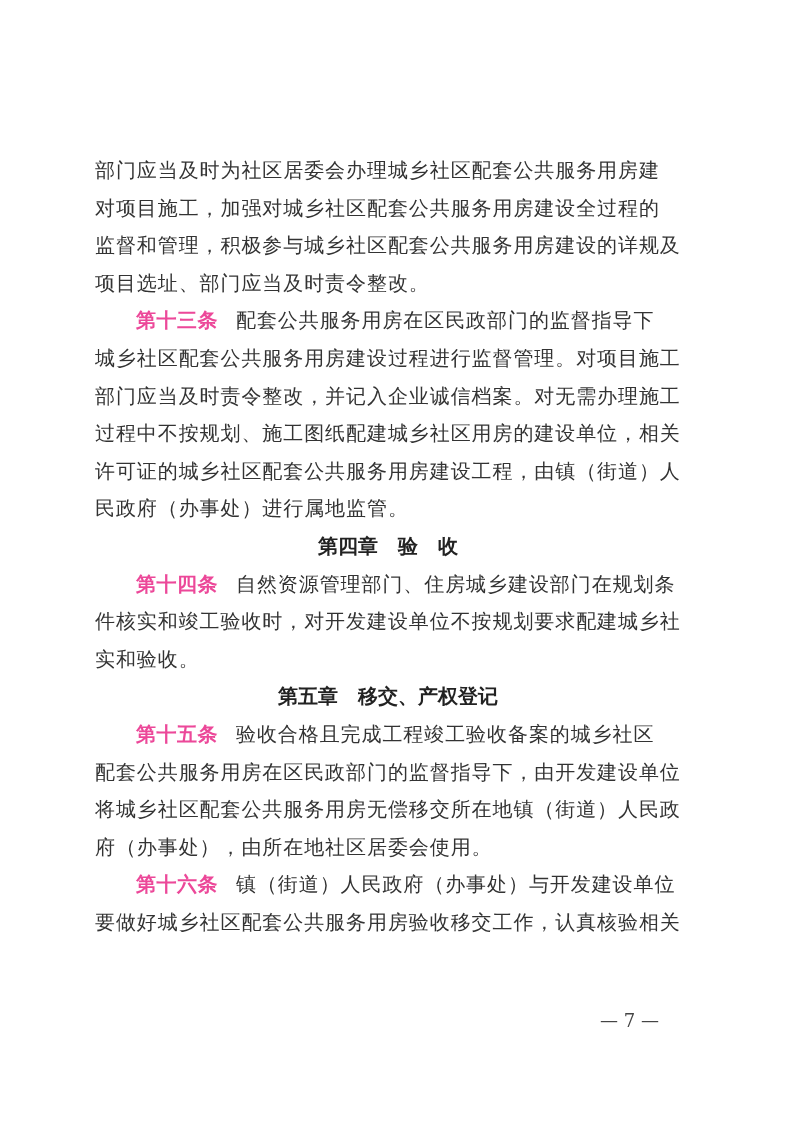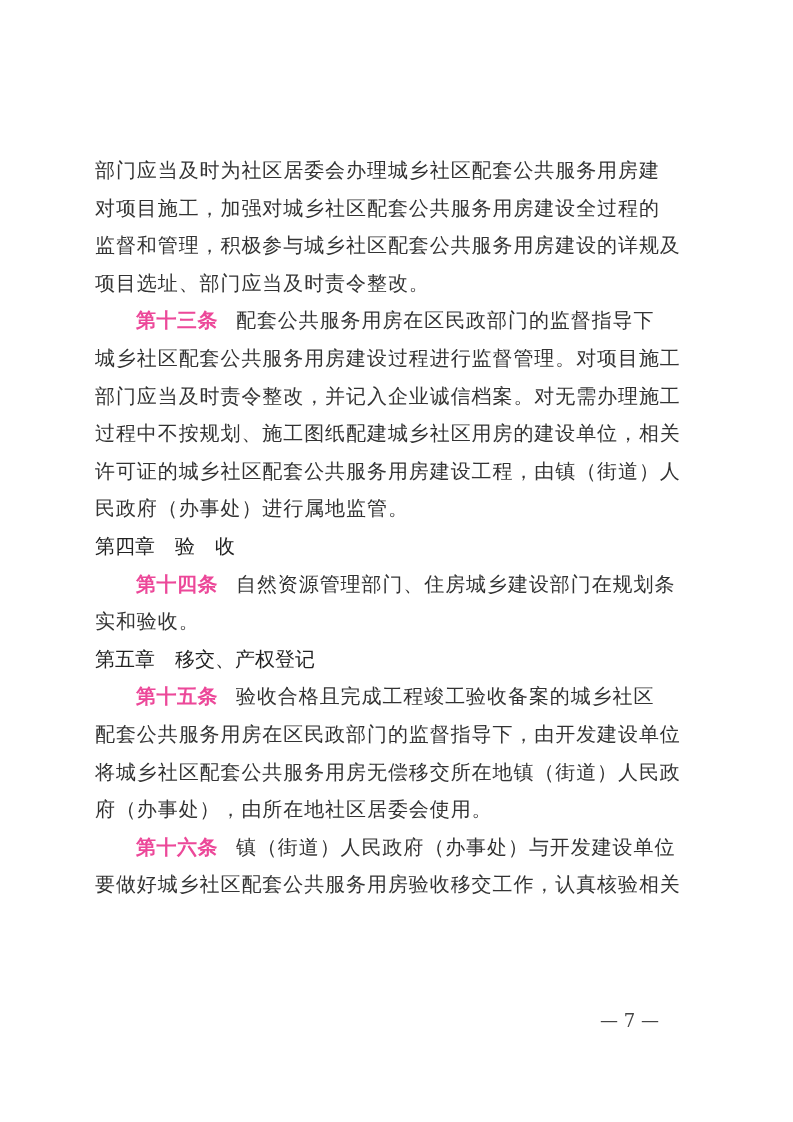--- a/index.html
+++ b/index.html
@@ -37,22 +37,23 @@
     .art {
       font-weight: bold;
       color: #ec4899;
       font-family: "DejaVu Serif", "Liberation Serif", serif;
       letter-spacing: 0.5px;
       margin-right: 18px;
     }
     .chapter {
       height: 37.6px;
       line-height: 37.6px;
+      text-align: center;
       font-size: 20px;
-      font-weight: normal;
+      font-weight: bold;
       font-family: "DejaVu Serif", "Liberation Serif", serif;
       color: #222222;
       white-space: pre;
     }
     .page-number {
       position: absolute;
       left: 600px;
       top: 1010px;
       font-size: 18px;
       font-family: "DejaVu Serif", "Liberation Serif", serif;
@@ -82,20 +83,21 @@
     <div class="line">许可证的城乡社区配套公共服务用房建设工程，由镇（街道）人</div>
     <div class="line">民政府（办事处）进行属地监管。</div>
   </div>
 
   <div class="chapter">第四章　验　收</div>
 
   <div>
     <div class="line indent">
       <span class="art">第十四条</span><span>自然资源管理部门、住房城乡建设部门在规划条</span>
     </div>
+    <div class="line">件核实和竣工验收时，对开发建设单位不按规划要求配建城乡社</div>
     <div class="line">实和验收。</div>
   </div>
 
   <div class="chapter">第五章　移交、产权登记</div>
 
   <div>
     <div class="line indent">
       <span class="art">第十五条</span><span>验收合格且完成工程竣工验收备案的城乡社区</span>
     </div>
     <div class="line">配套公共服务用房在区民政部门的监督指导下，由开发建设单位</div>

